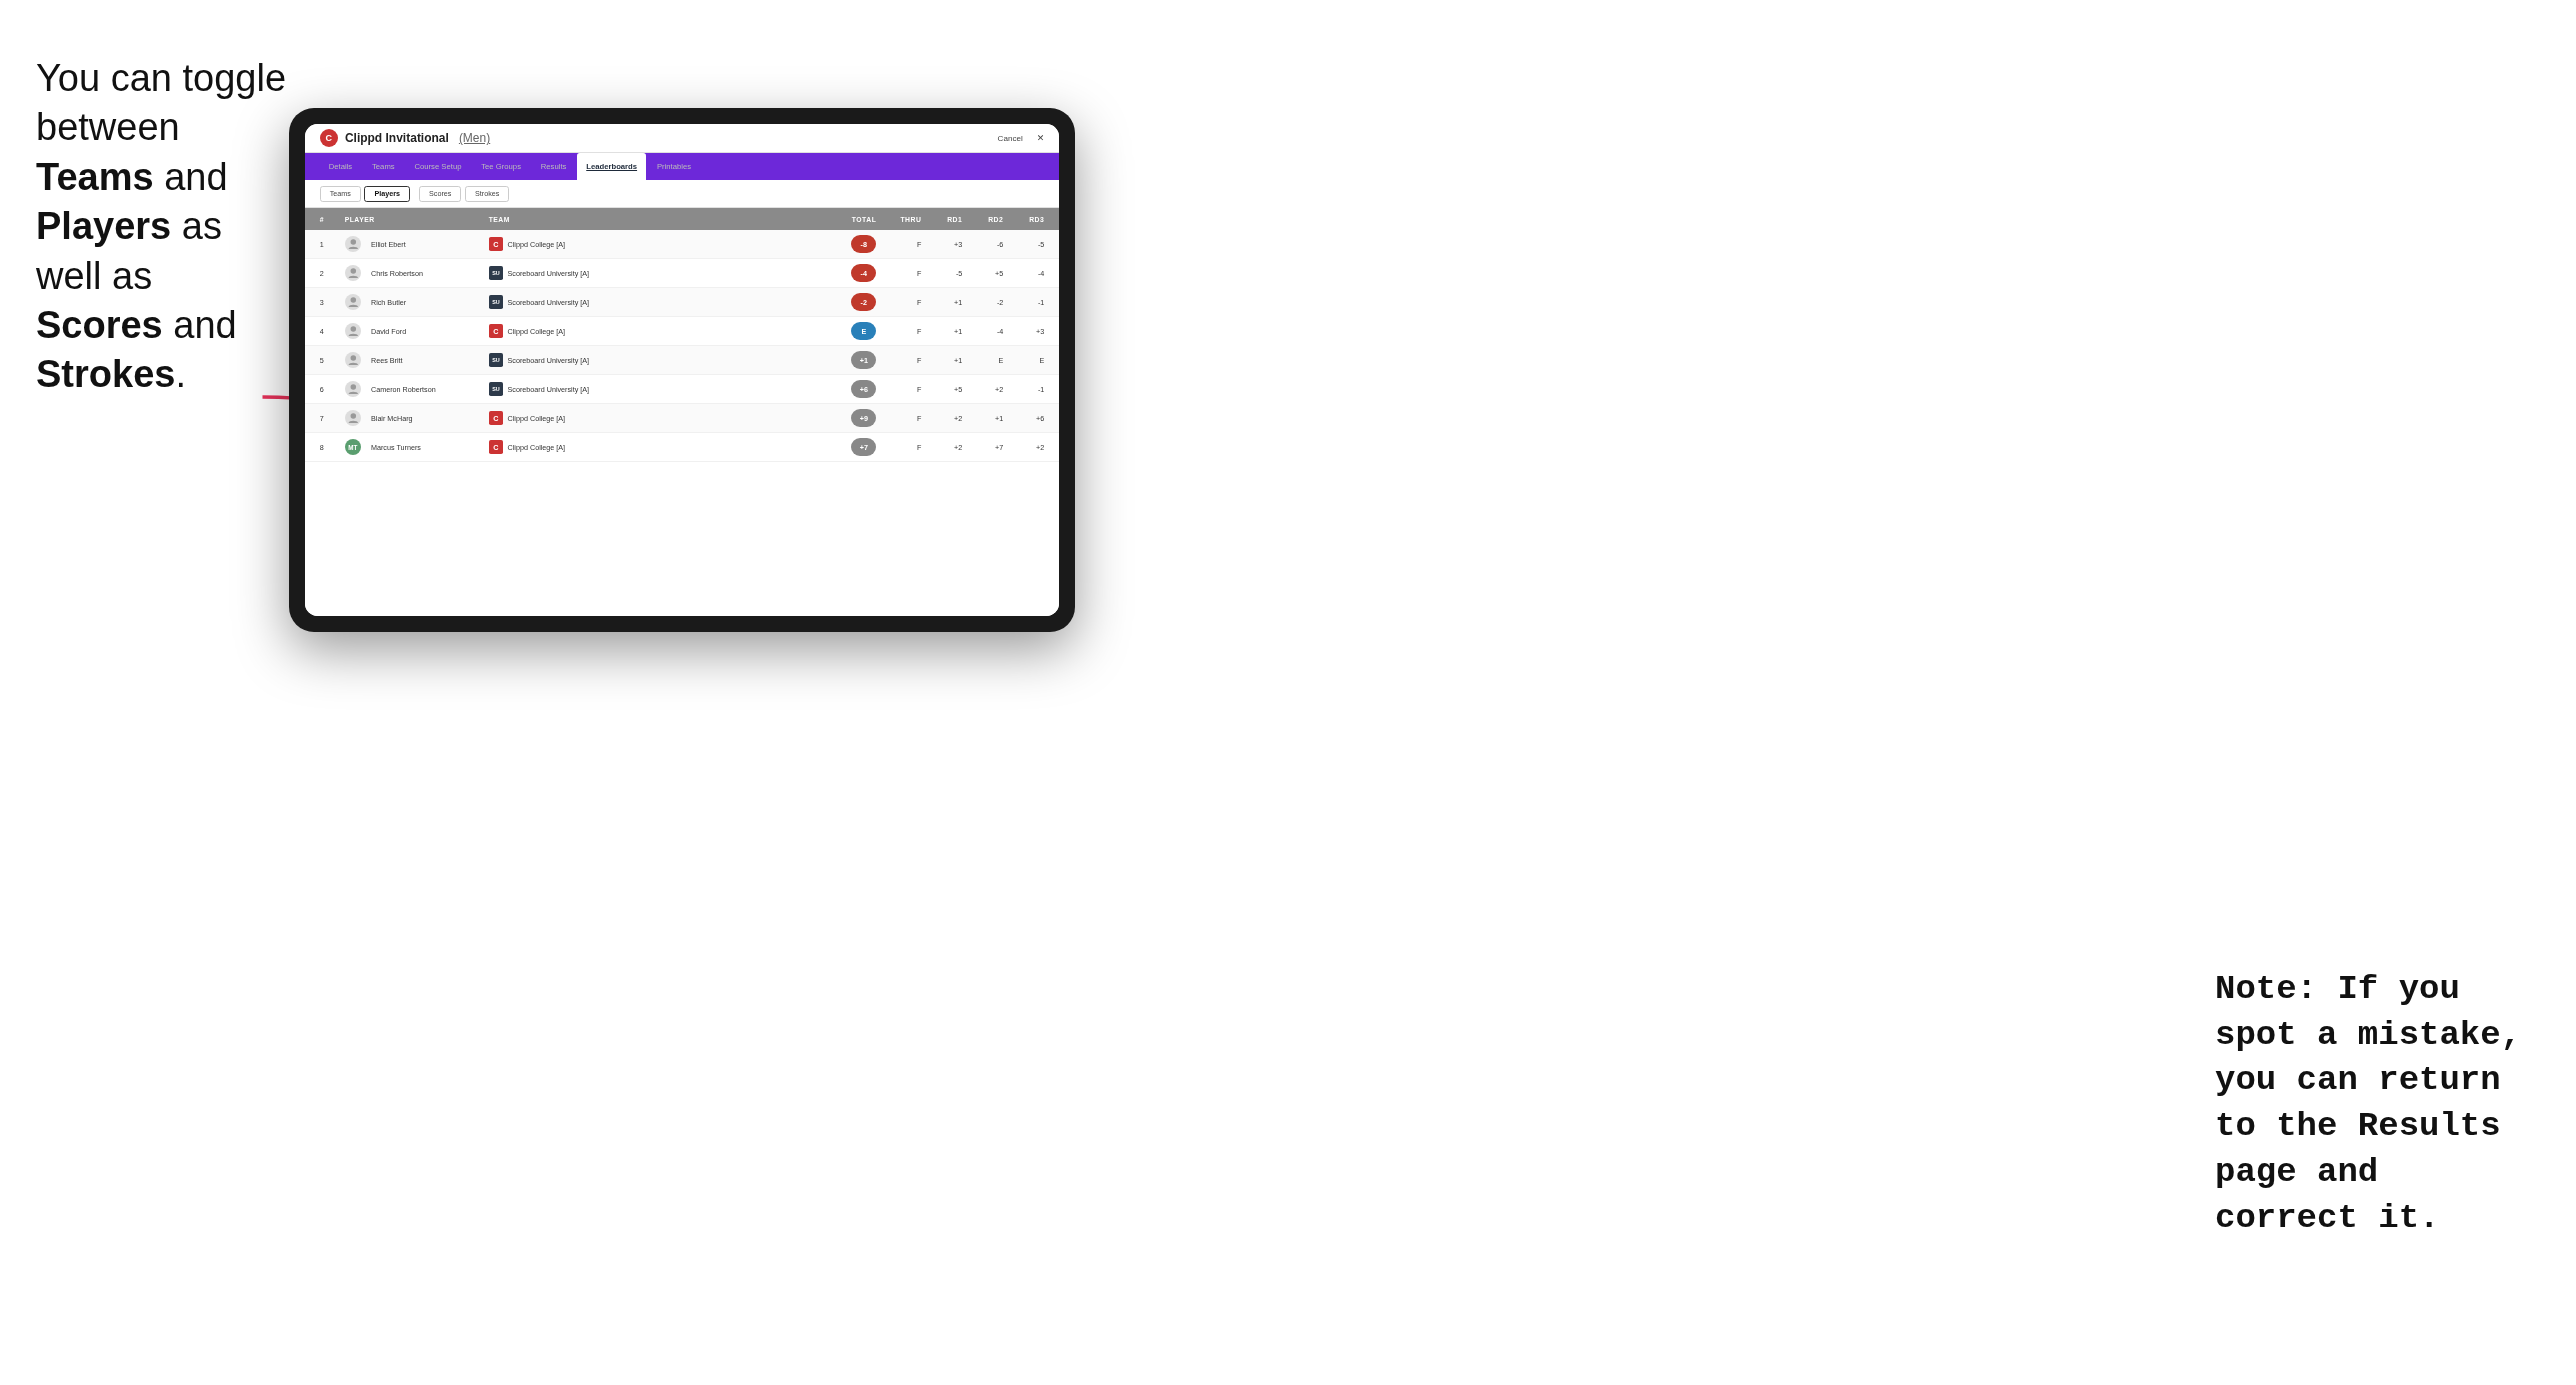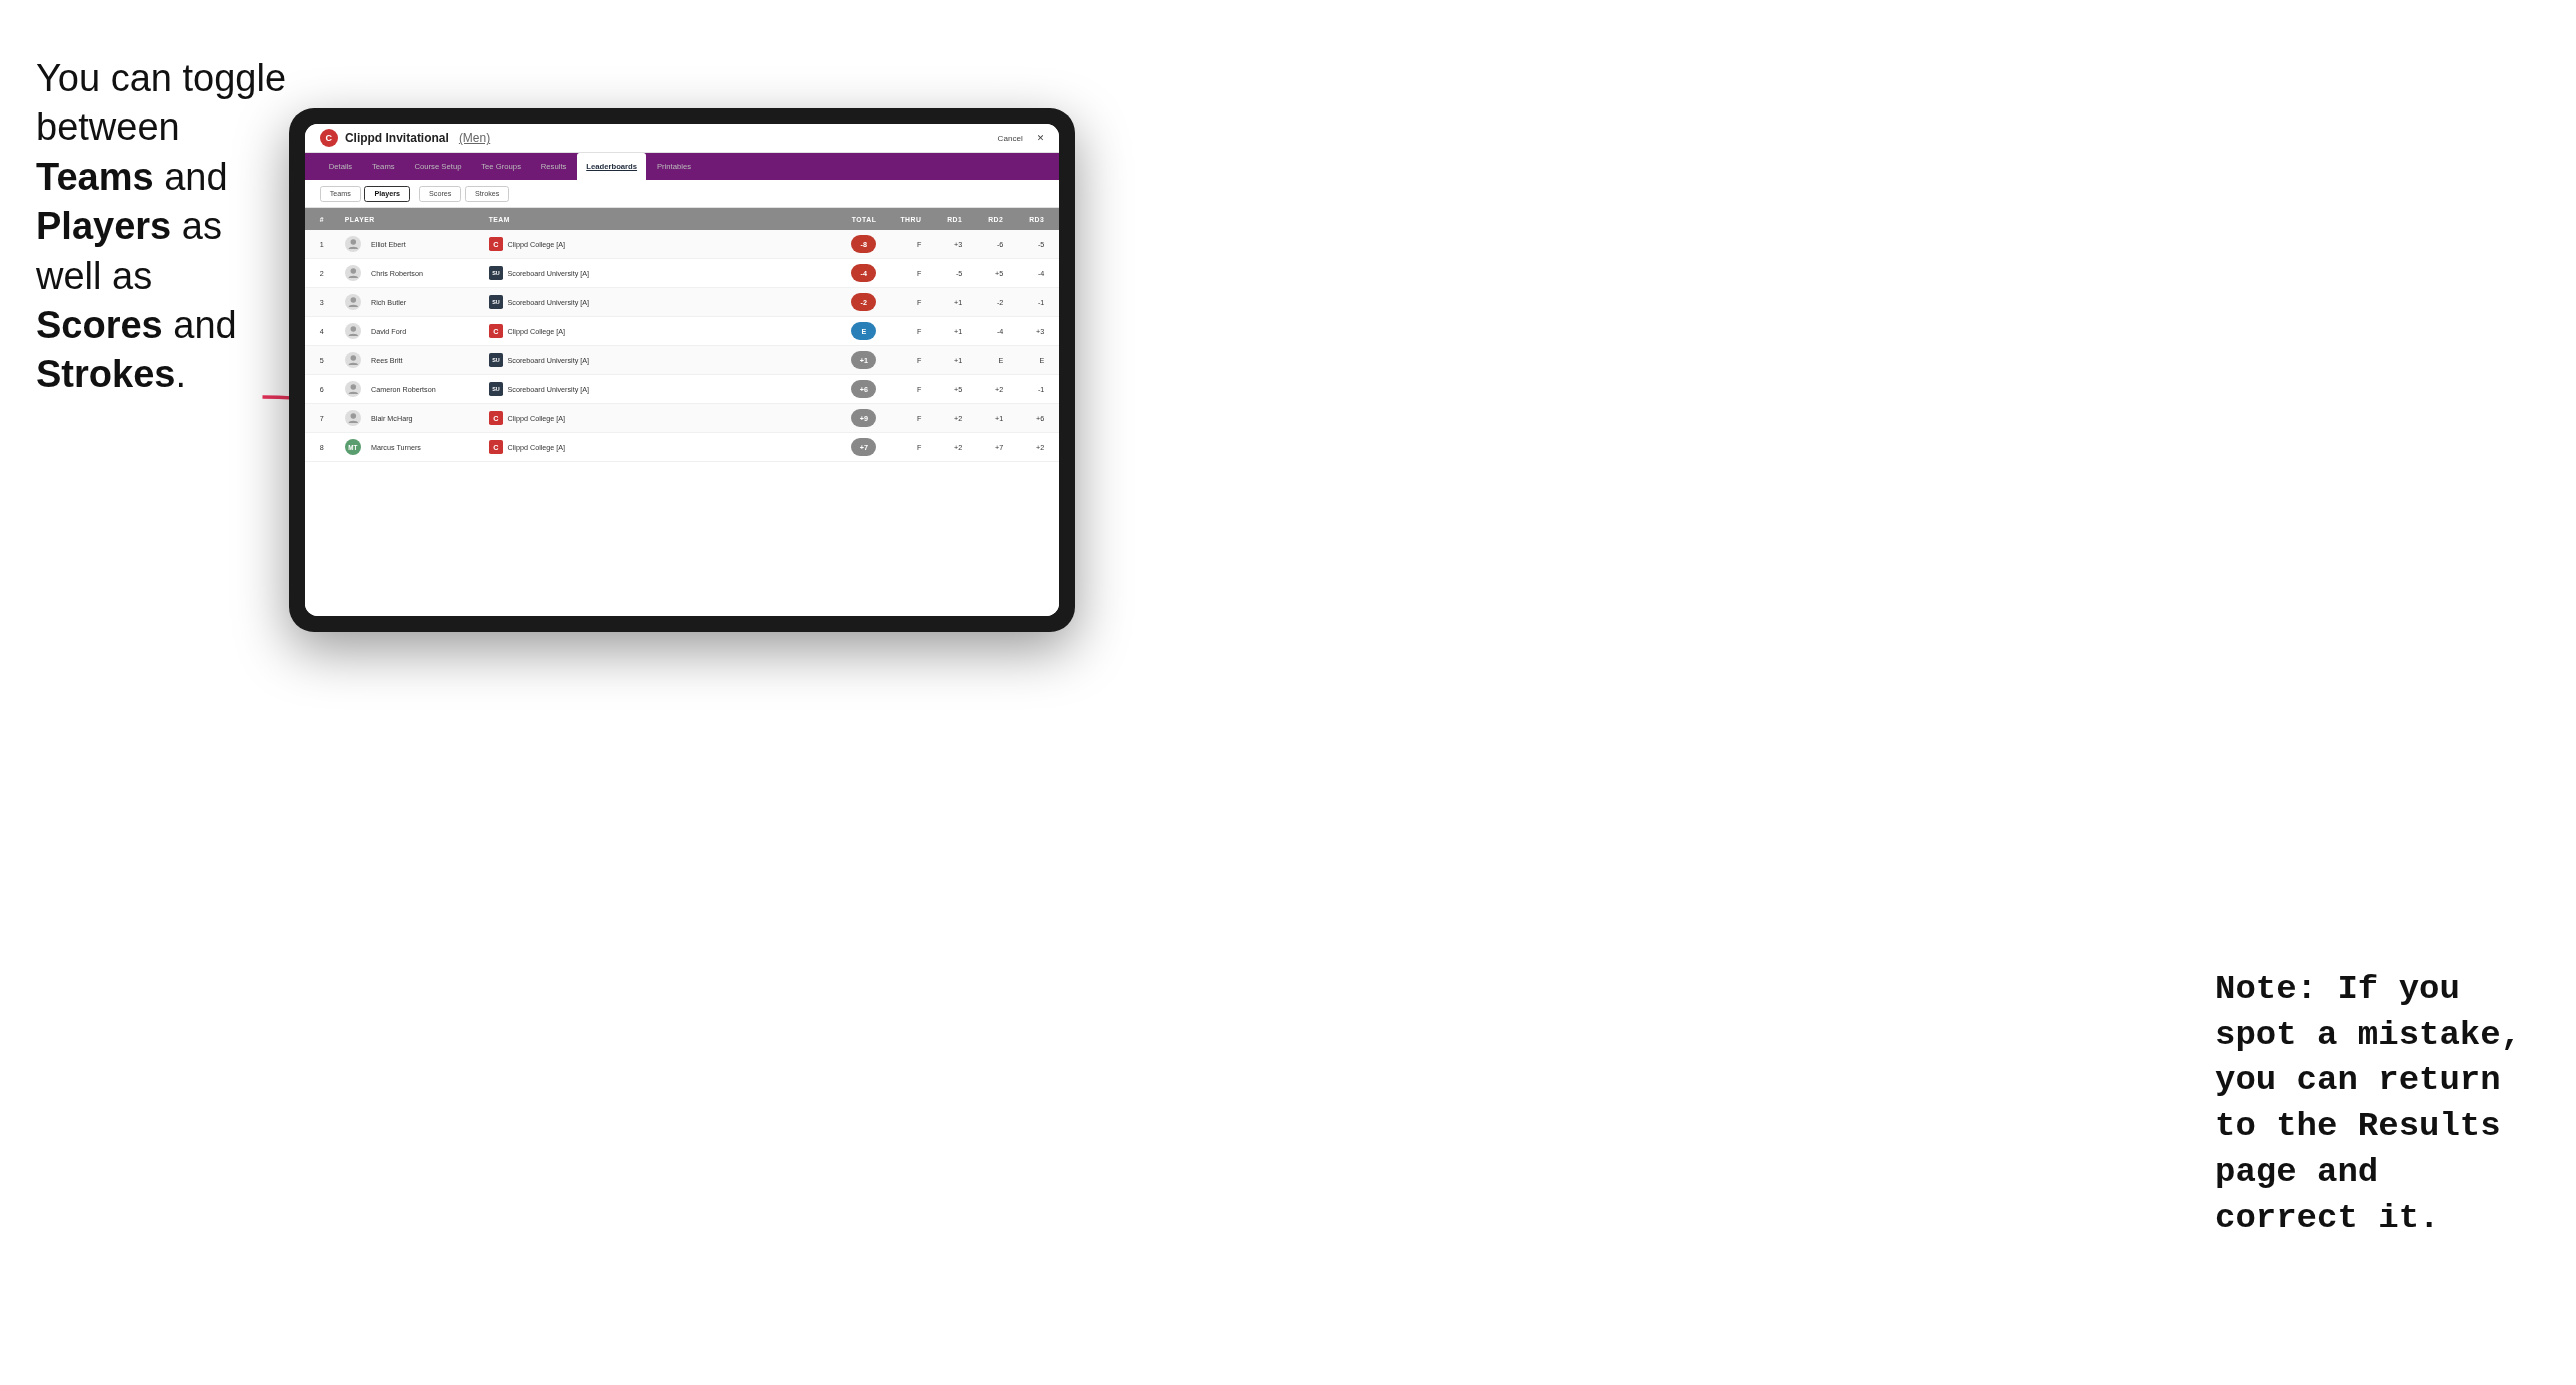--- a/index.html
+++ b/index.html
@@ -172,21 +172,21 @@
       font-size: 8.1px;
       color: #444;
       cursor: pointer;
       display: flex;
       align-items: center;
       gap: 14px;
     }
 
     
     .tabs-bar {
-      background: #701a75;
+      background: #6d28d9;
       display: flex;
       align-items: center;
       padding: 0 14.4px;
       height: 27px;
       gap: 1.8px;
       flex-shrink: 0;
     }
     .tab-item {
       font-size: 7.7px;
       font-weight: 500;

